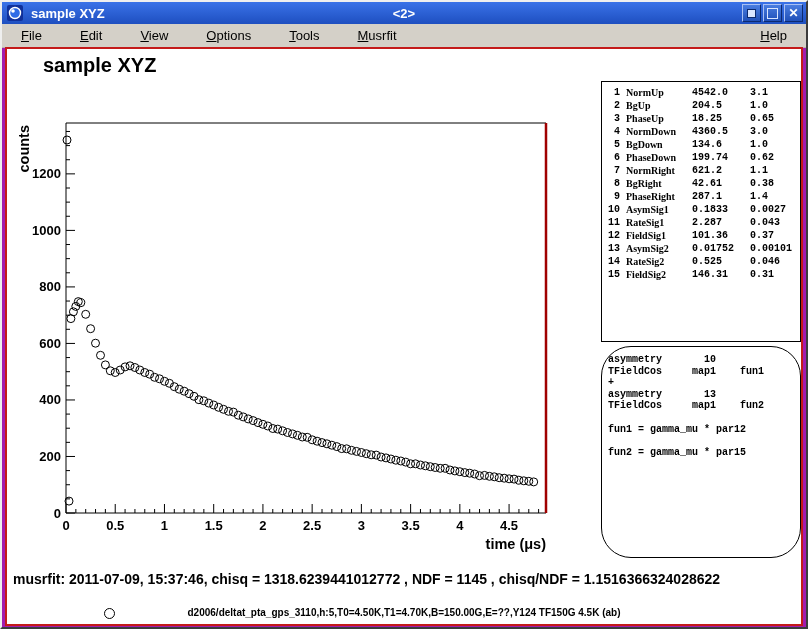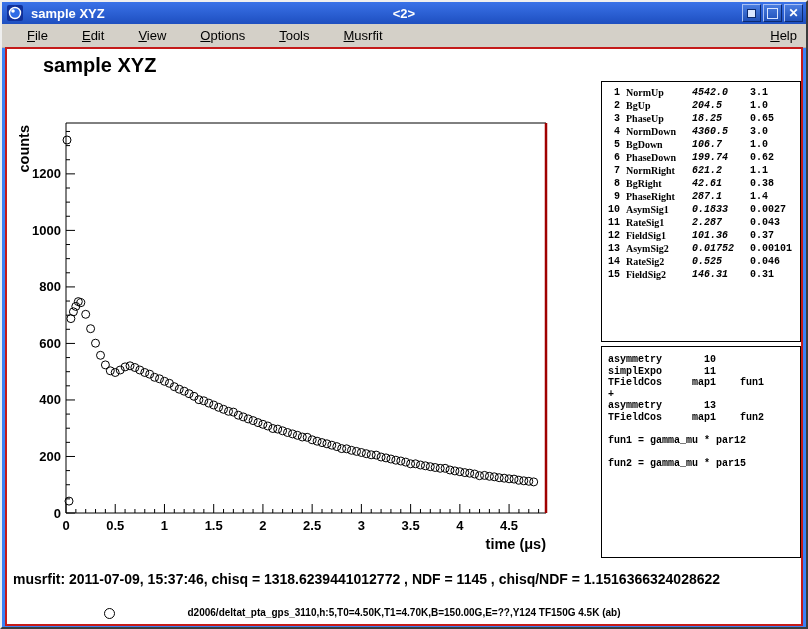--- a/index.html
+++ b/index.html
@@ -1,49 +1,49 @@
 <!DOCTYPE html>
 <html><head>
 <meta charset="utf-8">
 <style>
   html,body{margin:0;padding:0;background:#9a9a9a;}
-  .window{position:relative;width:808px;height:629px;background:#3b82f6;box-sizing:border-box;
+  .window{position:relative;width:808px;height:629px;background:#a21caf;box-sizing:border-box;
     border:2px solid;border-color:#efefef #3c3c3c #3c3c3c #efefef;
     font-family:"Liberation Sans",sans-serif;color:#000;overflow:hidden;}
   .titlebar{position:absolute;left:0;top:0;right:0;height:22px;
     background:linear-gradient(180deg,#3a72e8 0%,#1e4fc0 100%);
     display:flex;align-items:center;color:#fff;}
   .title-icon{width:16px;height:16px;margin:0 8px 0 5px;flex:0 0 auto;}
   .title-text{font-weight:bold;font-size:13px;white-space:nowrap;position:relative;z-index:1;}
   .title-center{position:absolute;left:0;right:0;text-align:center;font-weight:bold;font-size:13px;}
   .title-buttons{margin-left:auto;display:flex;gap:2px;padding-right:3px;position:relative;z-index:1;}
   .tbtn{width:19px;height:18px;box-sizing:border-box;background:linear-gradient(180deg,#4a7de0,#2050b8);
     border:1px solid;border-color:#a8c0f4 #0c2a70 #0c2a70 #a8c0f4;
     display:flex;align-items:center;justify-content:center;color:#fff;cursor:default;}
   .g-min{width:7px;height:7px;background:#d9e5ff;border:1px solid #0c2a70;}
   .g-max{width:11px;height:11px;border:1px solid #d9e5ff;box-sizing:border-box;}
   .g-close{font-size:12px;font-weight:bold;line-height:1;}
   .menubar{position:absolute;left:0;top:22px;right:0;height:23px;background:#d4d0c8;
     display:flex;align-items:center;font-size:13px;border-bottom:1px solid #b8b4ac;}
   .menu-left{display:flex;align-items:center;}
   .menu-right{margin-left:auto;}
-  .menu-item{padding:2px 9px;white-space:nowrap;margin-left:16px;}
+  .menu-item{padding:2px 19px;white-space:nowrap;}
   .menu-item u{text-decoration:underline;}
   .canvas{position:absolute;left:3px;top:45px;right:3px;bottom:1px;background:#ffffff;
     border:2px solid #c41a1a;box-sizing:border-box;}
   .canvas-title{position:absolute;left:36px;top:5px;font-size:20px;font-weight:bold;}
   #plot{position:absolute;left:0;top:0;font-family:"Liberation Sans",sans-serif;}
   .pbox{position:absolute;background:#fff;border:1px solid #000;box-sizing:border-box;
     font-family:"Liberation Mono","DejaVu Sans Mono",monospace;font-weight:bold;}
   #params{left:594px;top:32px;width:200px;height:261px;padding:4px 0 0 6px;font-size:10px;}
   .prow{display:flex;line-height:13px;white-space:nowrap;}
   .prow .pn{width:12px;text-align:right;margin-right:6px;}
   .prow .pname{width:66px;font-family:Liberation Serif, serif;}
-  .prow .pval{width:58px;font-style:italic;}
-  #theory{left:594px;top:297px;width:200px;height:212px;padding:7px 0 0 6px;font-size:10px;}
+  .prow .pval{width:58px;}
+  #theory{left:594px;top:297px;width:200px;height:212px;padding:7px 0 0 6px;font-size:10px;border-radius:30px;}
   .tline{white-space:pre;line-height:11.6px;}
   #status{position:absolute;left:6px;top:522px;font-size:14px;font-weight:bold;white-space:nowrap;}
   #legend{position:absolute;left:0;right:0;top:552px;height:26px;}
   #legend .lmarker{position:absolute;left:97px;top:7px;width:9px;height:9px;border:1px solid #000;
     border-radius:50%;background:#fff;}
   #legend .ltext{position:absolute;left:0;right:0;top:6px;text-align:center;font-size:10px;font-weight:bold;white-space:nowrap;}
 </style>
 </head>
 <body>
 
@@ -308,21 +308,21 @@
         </div>
         <div class="prow">
           <span class="pn">4</span>
           <span class="pname">NormDown</span>
           <span class="pval">4360.5</span>
           <span class="perr">3.0</span>
         </div>
         <div class="prow">
           <span class="pn">5</span>
           <span class="pname">BgDown</span>
-          <span class="pval">106.7</span>
+          <span class="pval">134.6</span>
           <span class="perr">1.0</span>
         </div>
         <div class="prow">
           <span class="pn">6</span>
           <span class="pname">PhaseDown</span>
           <span class="pval">199.74</span>
           <span class="perr">0.62</span>
         </div>
         <div class="prow">
           <span class="pn">7</span>
@@ -374,21 +374,20 @@
         </div>
         <div class="prow">
           <span class="pn">15</span>
           <span class="pname">FieldSig2</span>
           <span class="pval">146.31</span>
           <span class="perr">0.31</span>
         </div>
       </div>
     <div id="theory" class="pbox">
         <div class="tline">asymmetry       10</div>
-        <div class="tline">simplExpo       11</div>
         <div class="tline">TFieldCos     map1    fun1</div>
         <div class="tline">+</div>
         <div class="tline">asymmetry       13</div>
         <div class="tline">TFieldCos     map1    fun2</div>
         <div class="tline"> </div>
         <div class="tline">fun1 = gamma_mu * par12</div>
         <div class="tline"> </div>
         <div class="tline">fun2 = gamma_mu * par15</div>
       </div>
 

